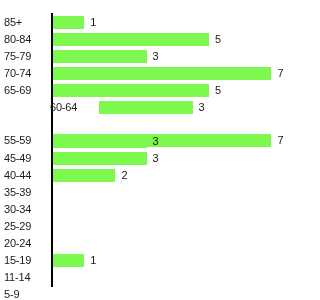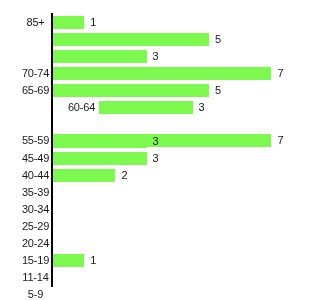--- a/index.html
+++ b/index.html
@@ -33,26 +33,26 @@
     background: #000000;
   }
   .row {
     position: absolute;
     left: 0;
     width: 300px;
     height: 17px;
   }
   .cat-label {
     position: absolute;
-    left: 12px;
+    left: 4px;
     top: 0;
     width: 47px;
     height: 17px;
     line-height: 16px;
-    text-align: center;
+    text-align: left;
     font-size: 11px;
     color: #1a1a1a;
     white-space: nowrap;
     letter-spacing: -0.2px;
   }
   .bar-wrap {
     position: absolute;
     left: 53px;
     top: 2px;
     height: 13px;
@@ -80,26 +80,28 @@
     <div class="axis-line"></div>
     <div id="rows">
         <div class="row" style="top: 14px;">
           <div class="cat-label">85+</div>
           <div class="bar-wrap" style="width: 31.2px;">
             <div class="bar" style="width: 31.2px; background: rgb(124, 248, 79);"></div>
           </div>
           <div class="val-label" style="left: 90.2px;">1</div>
         </div>
         <div class="row" style="top: 31px;">
+          <div class="cat-label">80-84</div>
           <div class="bar-wrap" style="width: 156px;">
             <div class="bar" style="width: 156px; background: rgb(124, 248, 79);"></div>
           </div>
           <div class="val-label" style="left: 215px;">5</div>
         </div>
         <div class="row" style="top: 48px;">
+          <div class="cat-label">75-79</div>
           <div class="bar-wrap" style="width: 93.6px;">
             <div class="bar" style="width: 93.6px; background: rgb(124, 248, 79);"></div>
           </div>
           <div class="val-label" style="left: 152.6px;">3</div>
         </div>
         <div class="row" style="top: 65px;">
           <div class="cat-label">70-74</div>
           <div class="bar-wrap" style="width: 218.4px;">
             <div class="bar" style="width: 218.4px; background: rgb(124, 248, 79);"></div>
           </div>

